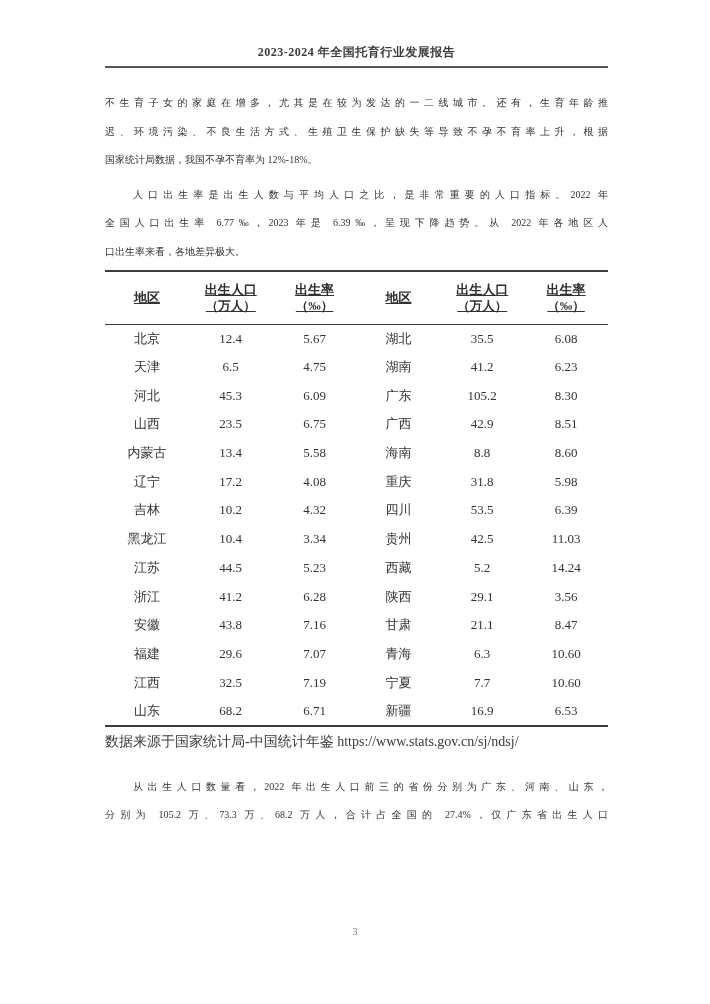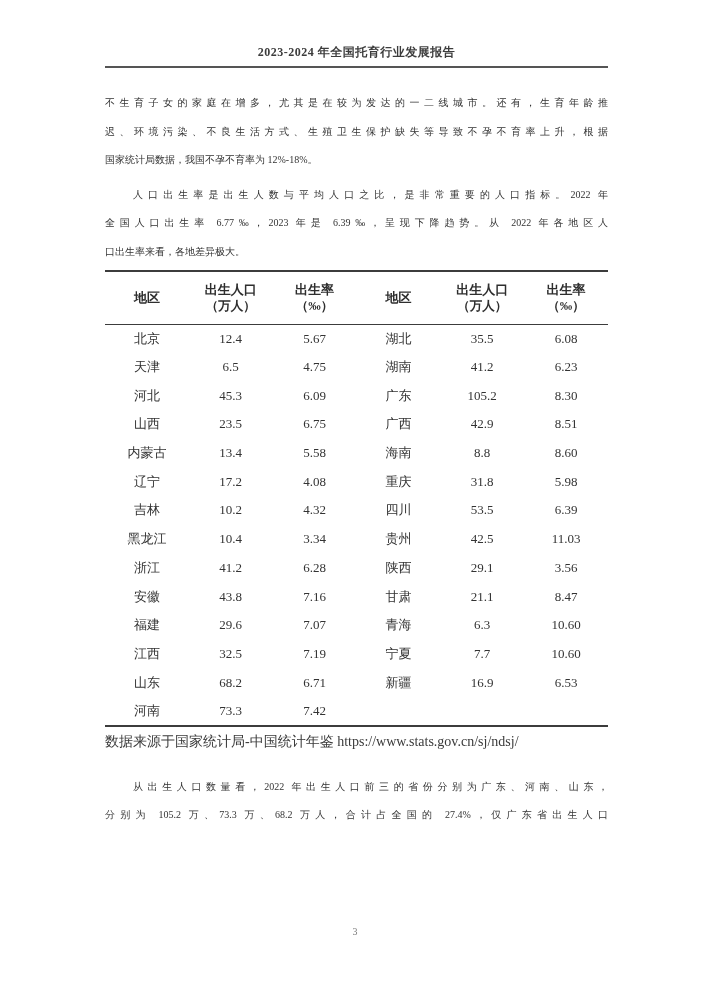--- a/index.html
+++ b/index.html
@@ -54,21 +54,21 @@
     line-height: 24px;
   }
   .table-title .gap { display: inline-block; width: 14px; }
   table.data-table {
     margin-top: 4px;
     width: 100%;
     border-collapse: collapse;
     border-top: 2px solid #3c3c3c;
     border-bottom: 2px solid #3c3c3c;
   }
-  table.data-table thead tr { height: 53px; }
+  table.data-table thead tr { height: 53px; text-decoration: underline; }
   table.data-table th {
     font-size: 13px;
     font-weight: bold;
     color: #2e2e2e;
     text-align: center;
     vertical-align: middle;
     border-bottom: 1px solid #3c3c3c;
     padding: 0;
     line-height: 17px;
   }
@@ -194,20 +194,28 @@
           </tr>
           <tr>
             <td>黑龙江</td>
             <td>10.4</td>
             <td>3.34</td>
             <td>贵州</td>
             <td>42.5</td>
             <td>11.03</td>
           </tr>
           <tr>
+            <td>江苏</td>
+            <td>44.5</td>
+            <td>5.23</td>
+            <td>西藏</td>
+            <td>5.2</td>
+            <td>14.24</td>
+          </tr>
+          <tr>
             <td>浙江</td>
             <td>41.2</td>
             <td>6.28</td>
             <td>陕西</td>
             <td>29.1</td>
             <td>3.56</td>
           </tr>
           <tr>
             <td>安徽</td>
             <td>43.8</td>
@@ -233,28 +241,20 @@
             <td>10.60</td>
           </tr>
           <tr>
             <td>山东</td>
             <td>68.2</td>
             <td>6.71</td>
             <td>新疆</td>
             <td>16.9</td>
             <td>6.53</td>
           </tr>
-          <tr>
-            <td>河南</td>
-            <td>73.3</td>
-            <td>7.42</td>
-            <td></td>
-            <td></td>
-            <td></td>
-          </tr>
         </tbody>
     </table>
 
     <div class="table-source">数据来源于国家统计局-中国统计年鉴 https://www.stats.gov.cn/sj/ndsj/</div>
 
     <div id="paragraphs-bottom">
         <div class="para">
           <div class="line j indent">从出生人口数量看，2022 年出生人口前三的省份分别为广东、河南、山东，</div>
           <div class="line j">分别为 105.2 万、73.3 万、68.2 万人，合计占全国的 27.4%，仅广东省出生人口</div>
         </div>

